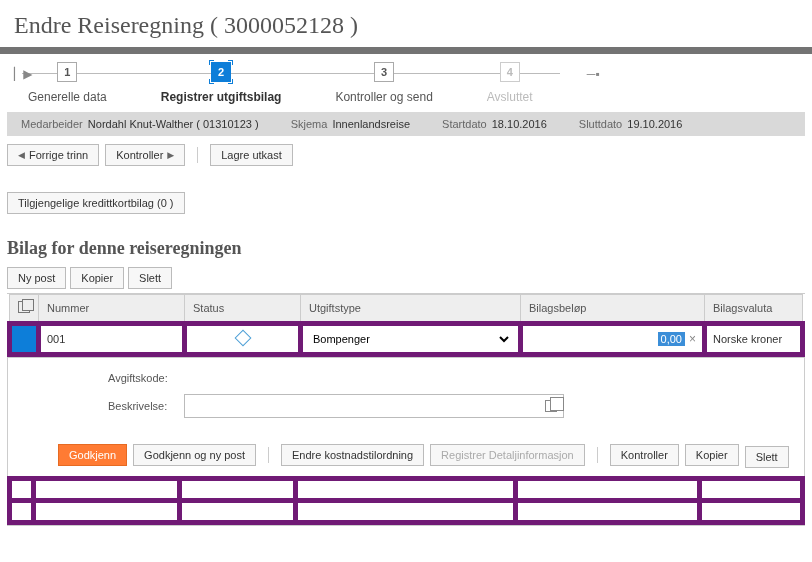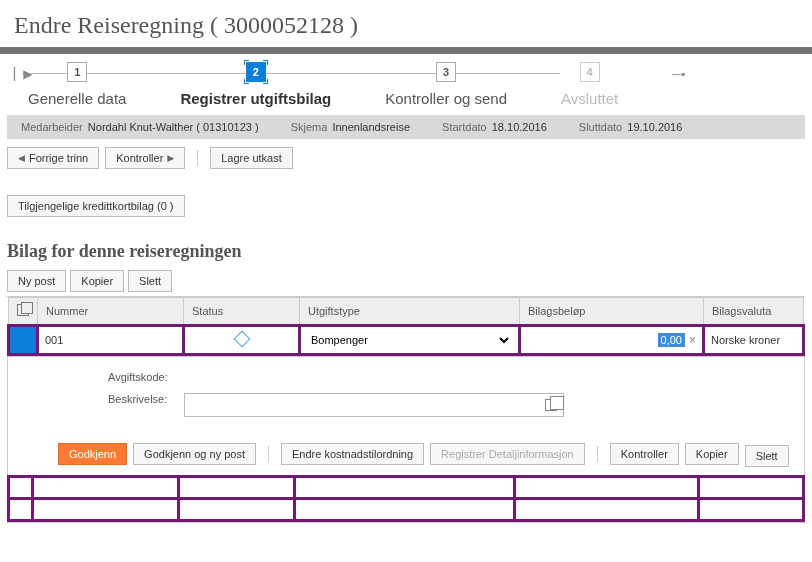--- a/index.html
+++ b/index.html
@@ -70,21 +70,21 @@
   position: absolute;
   width: 5px;
   height: 5px;
 }
 .corner.tl { top: -3px; left: -3px; border-top: 1px solid #0d7ed9; border-left: 1px solid #0d7ed9; }
 .corner.tr { top: -3px; right: -3px; border-top: 1px solid #0d7ed9; border-right: 1px solid #0d7ed9; }
 .corner.bl { bottom: -3px; left: -3px; border-bottom: 1px solid #0d7ed9; border-left: 1px solid #0d7ed9; }
 .corner.br { bottom: -3px; right: -3px; border-bottom: 1px solid #0d7ed9; border-right: 1px solid #0d7ed9; }
 .wizard-label {
   margin-top: 8px;
-  font-size: 15px;
+  font-size: 12px;
   color: #555;
 }
 .wizard-step.active .wizard-label { font-weight: bold; color: #333; }
 .wizard-step.disabled .wizard-num { color: #bbb; border-color: #ccc; }
 .wizard-step.disabled .wizard-label { color: #bbb; }
 
 .info-bar {
   background: #d9d9d9;
   padding: 6px 14px;
   margin: 4px 7px 0;
@@ -146,21 +146,21 @@
 }
 table.grid th {
   background: #eee;
   border: 1px solid #ccc;
   padding: 6px 8px;
   text-align: left;
   font-weight: normal;
   color: #555;
 }
 table.grid td {
-  border: 3px solid #701a75;
+  border: 5px solid #701a75;
   padding: 4px 6px;
   background: #fff;
   vertical-align: middle;
 }
 .col-sel { width: 24px; text-align: center; }
 .col-num { width: 146px; }
 .col-status { width: 116px; text-align: center; }
 .col-type { width: 220px; }
 .col-amount { width: 184px; }
 .col-currency { width: auto; margin-left: 28px; }
@@ -194,21 +194,21 @@
 
 .detail-panel {
   padding: 14px 14px 8px 100px;
   border-left: 1px solid #ccc;
   border-right: 1px solid #ccc;
   margin: 0 7px;
   background: #fff;
 }
 .detail-row {
   display: flex;
-  align-items: flex-start;
+  align-items: center;
   margin-bottom: 10px;
 }
 .detail-row label {
   width: 76px;
   font-size: 11px;
   color: #555;
 }
 .detail-input {
   width: 380px;
   height: 24px;

